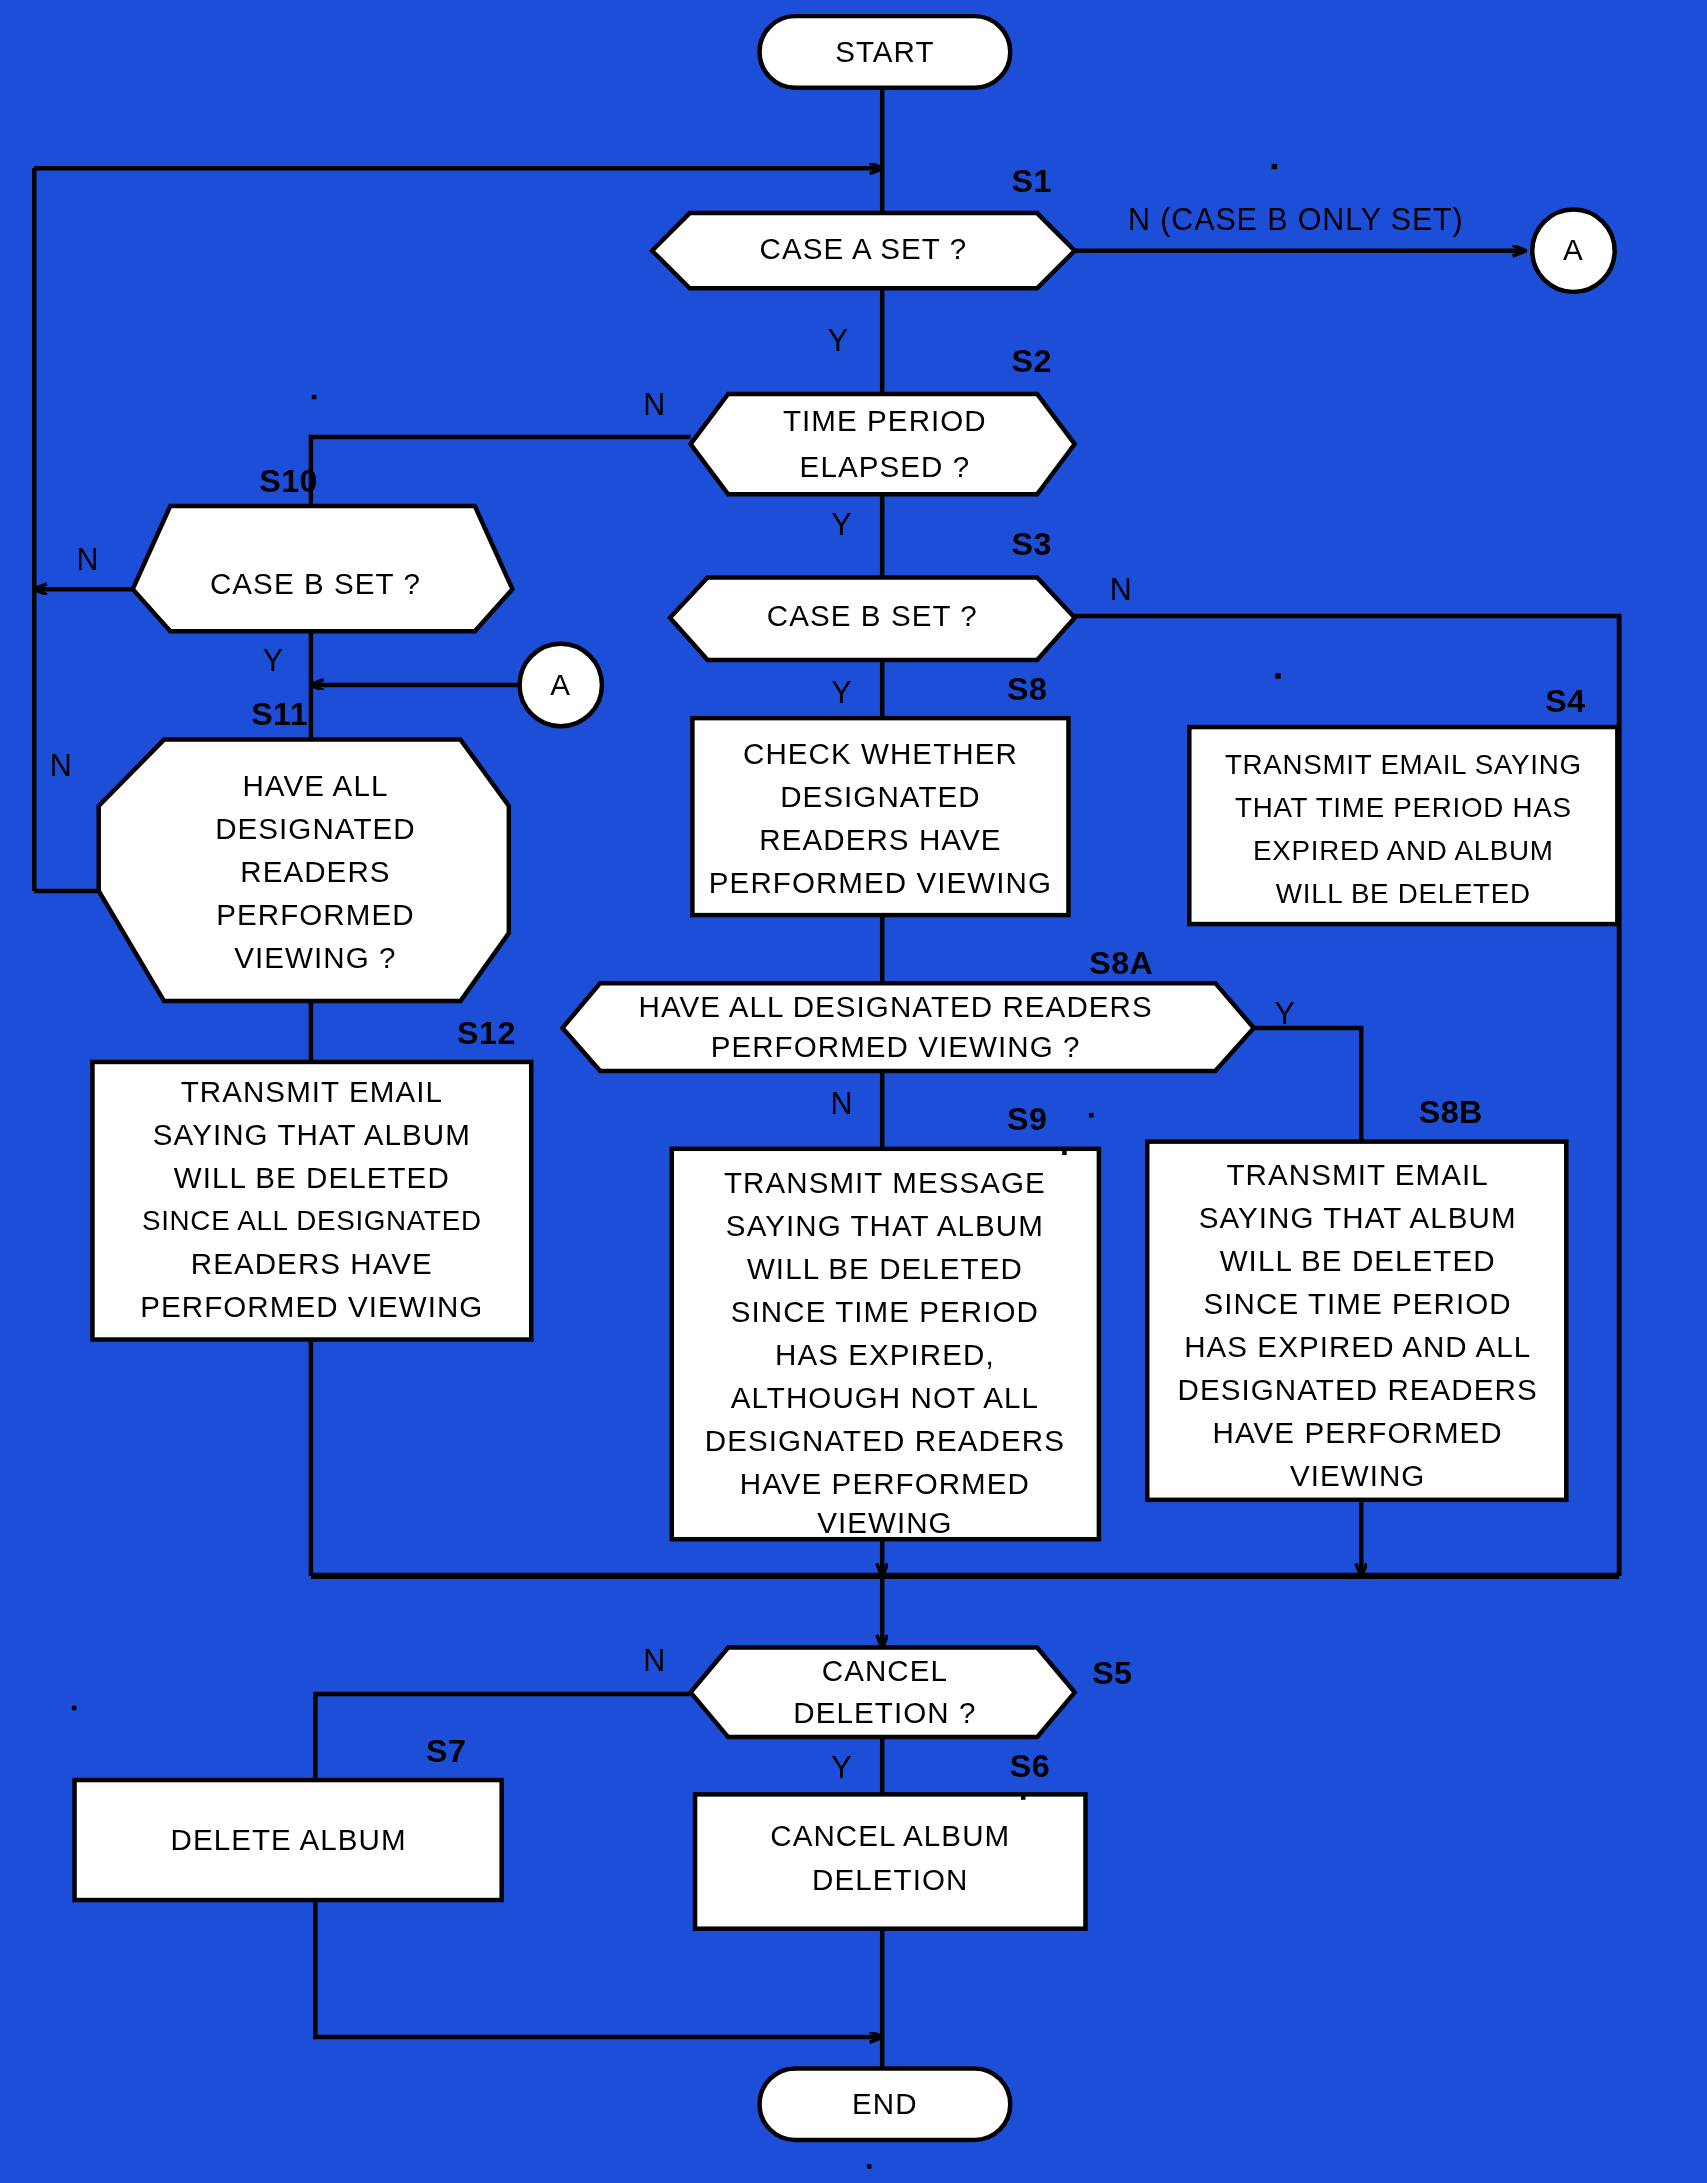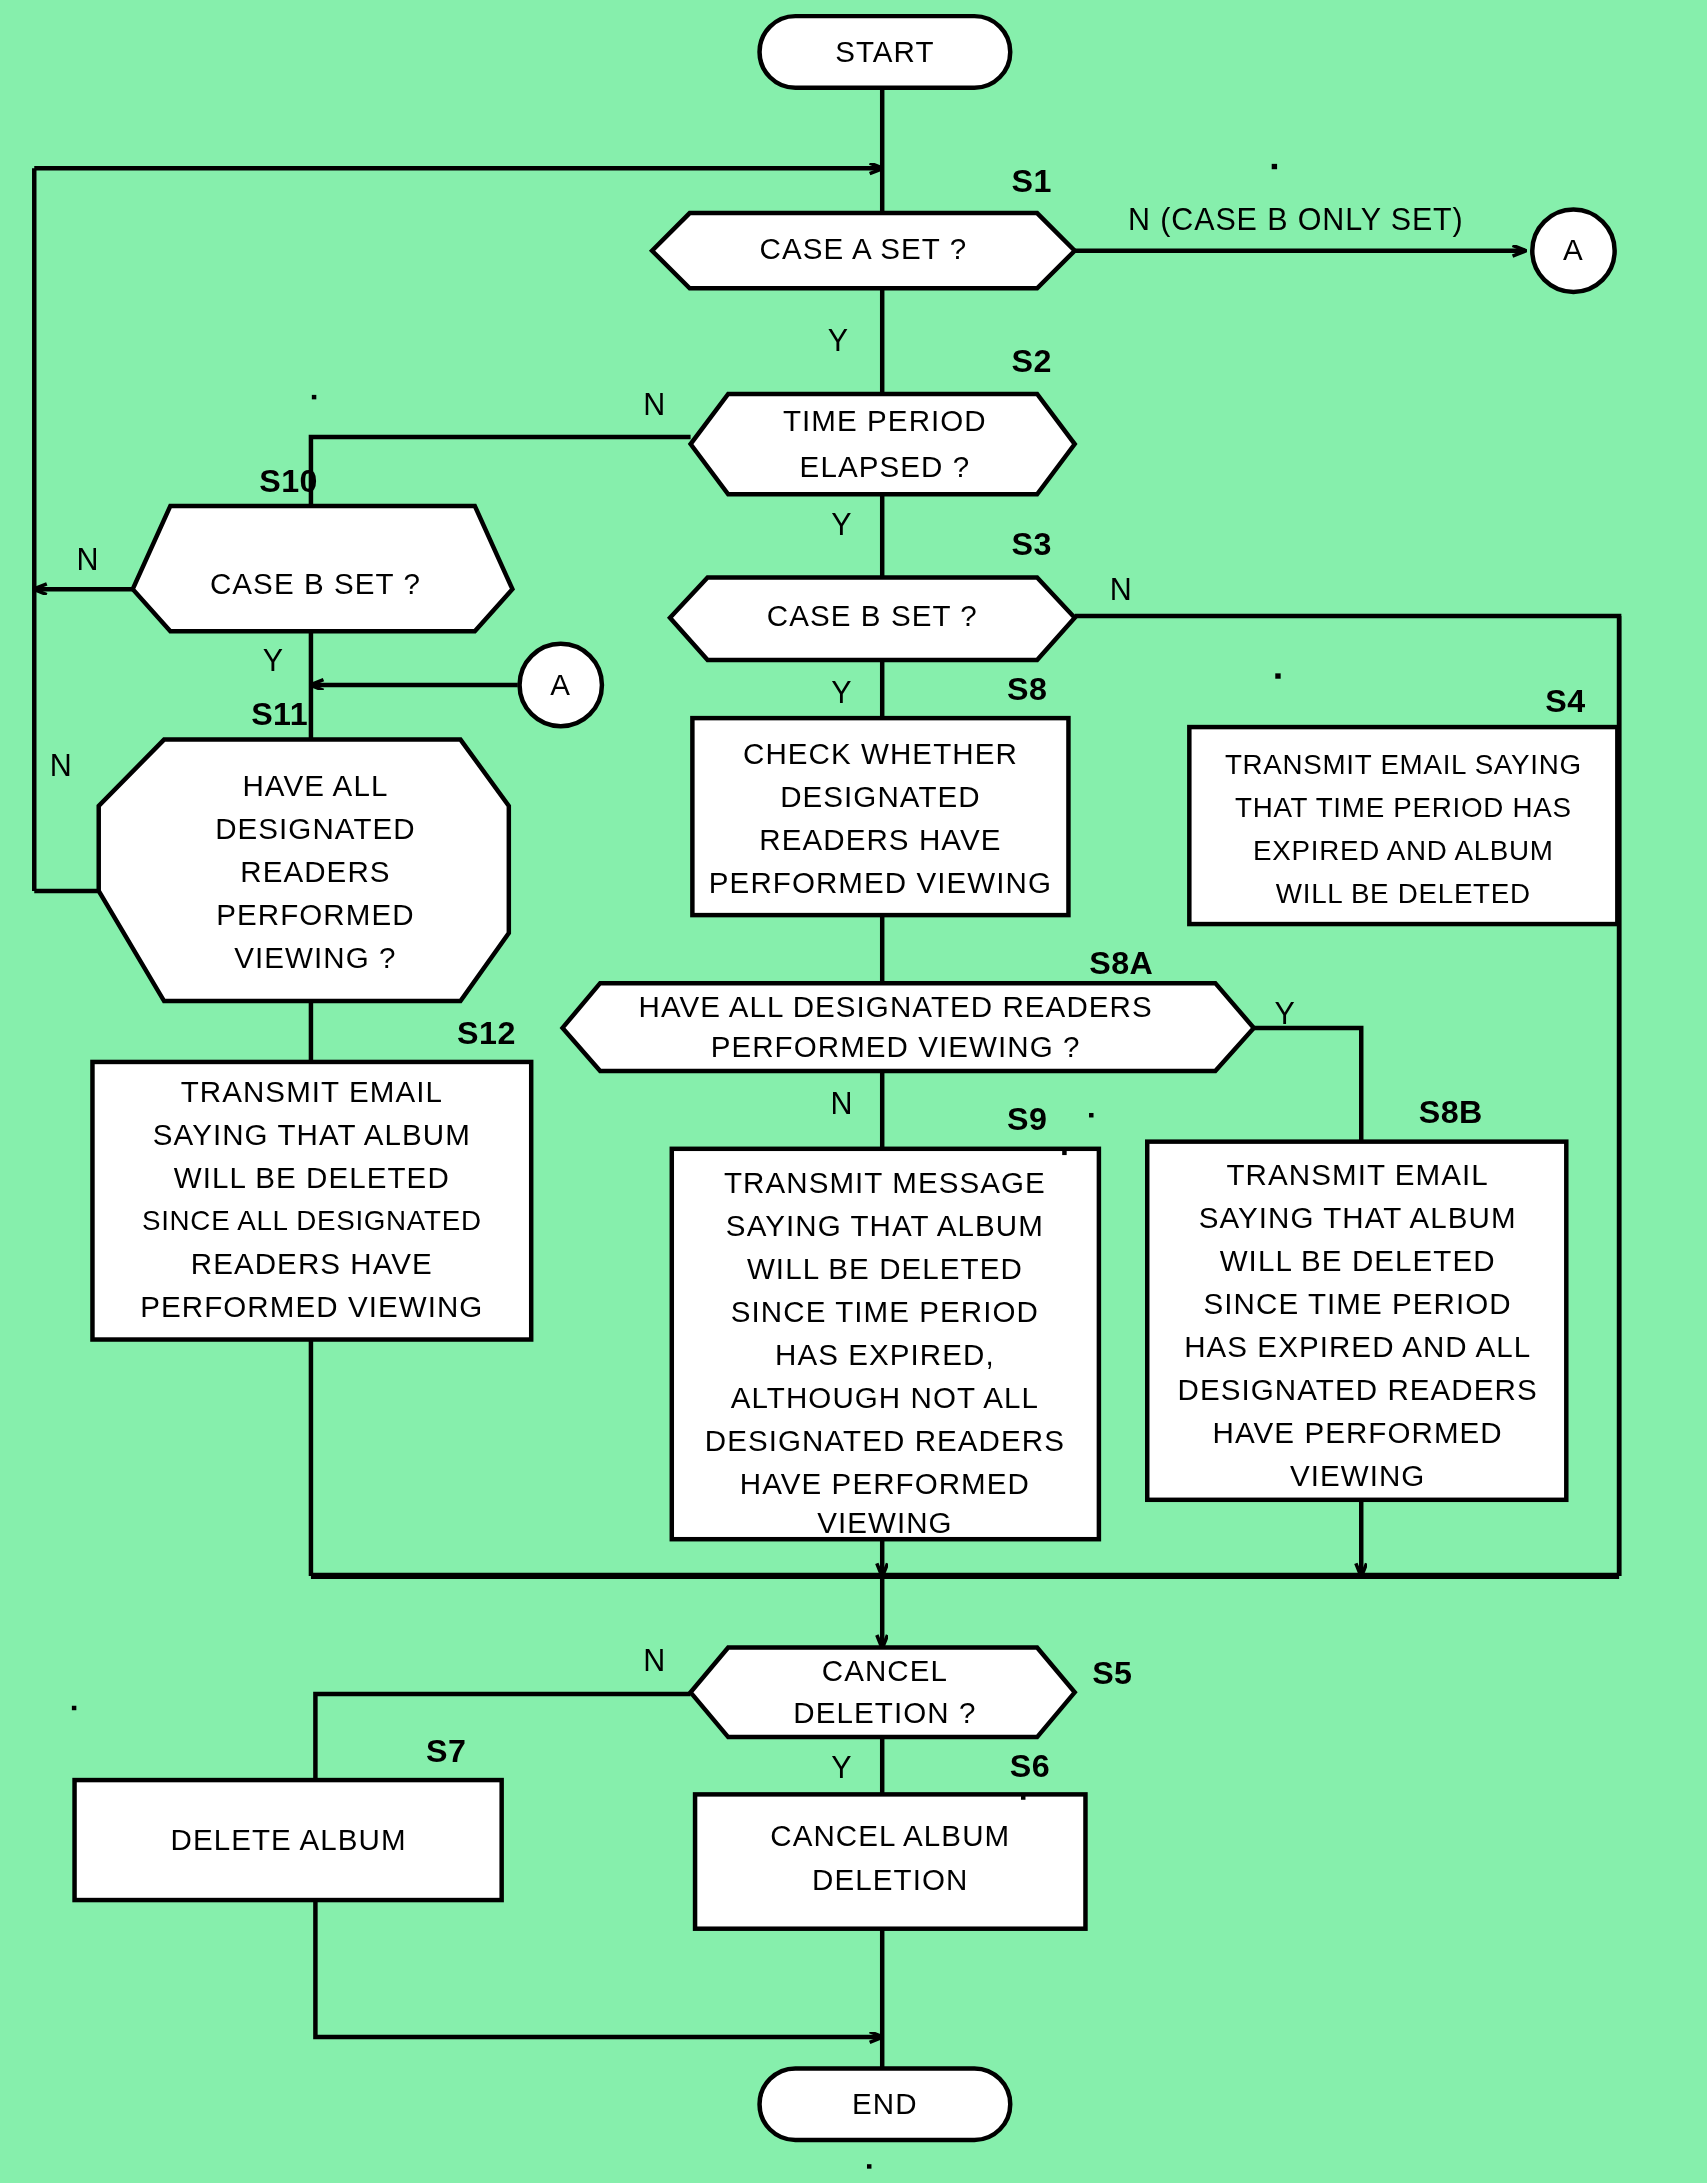--- a/index.html
+++ b/index.html
@@ -7,21 +7,21 @@
     padding: 0;
     background: #ffffff;
   }
   body {
     font-family: "Liberation Sans", sans-serif;
   }
   #sheet {
     position: relative;
     width: 1708px;
     height: 2183px;
-    background: #86efac;
+    background: #1d4ed8;
     overflow: hidden;
   }
   svg#flow {
     position: absolute;
     left: 0;
     top: 0;
     width: 1708px;
     height: 2183px;
   }
   .shape {

